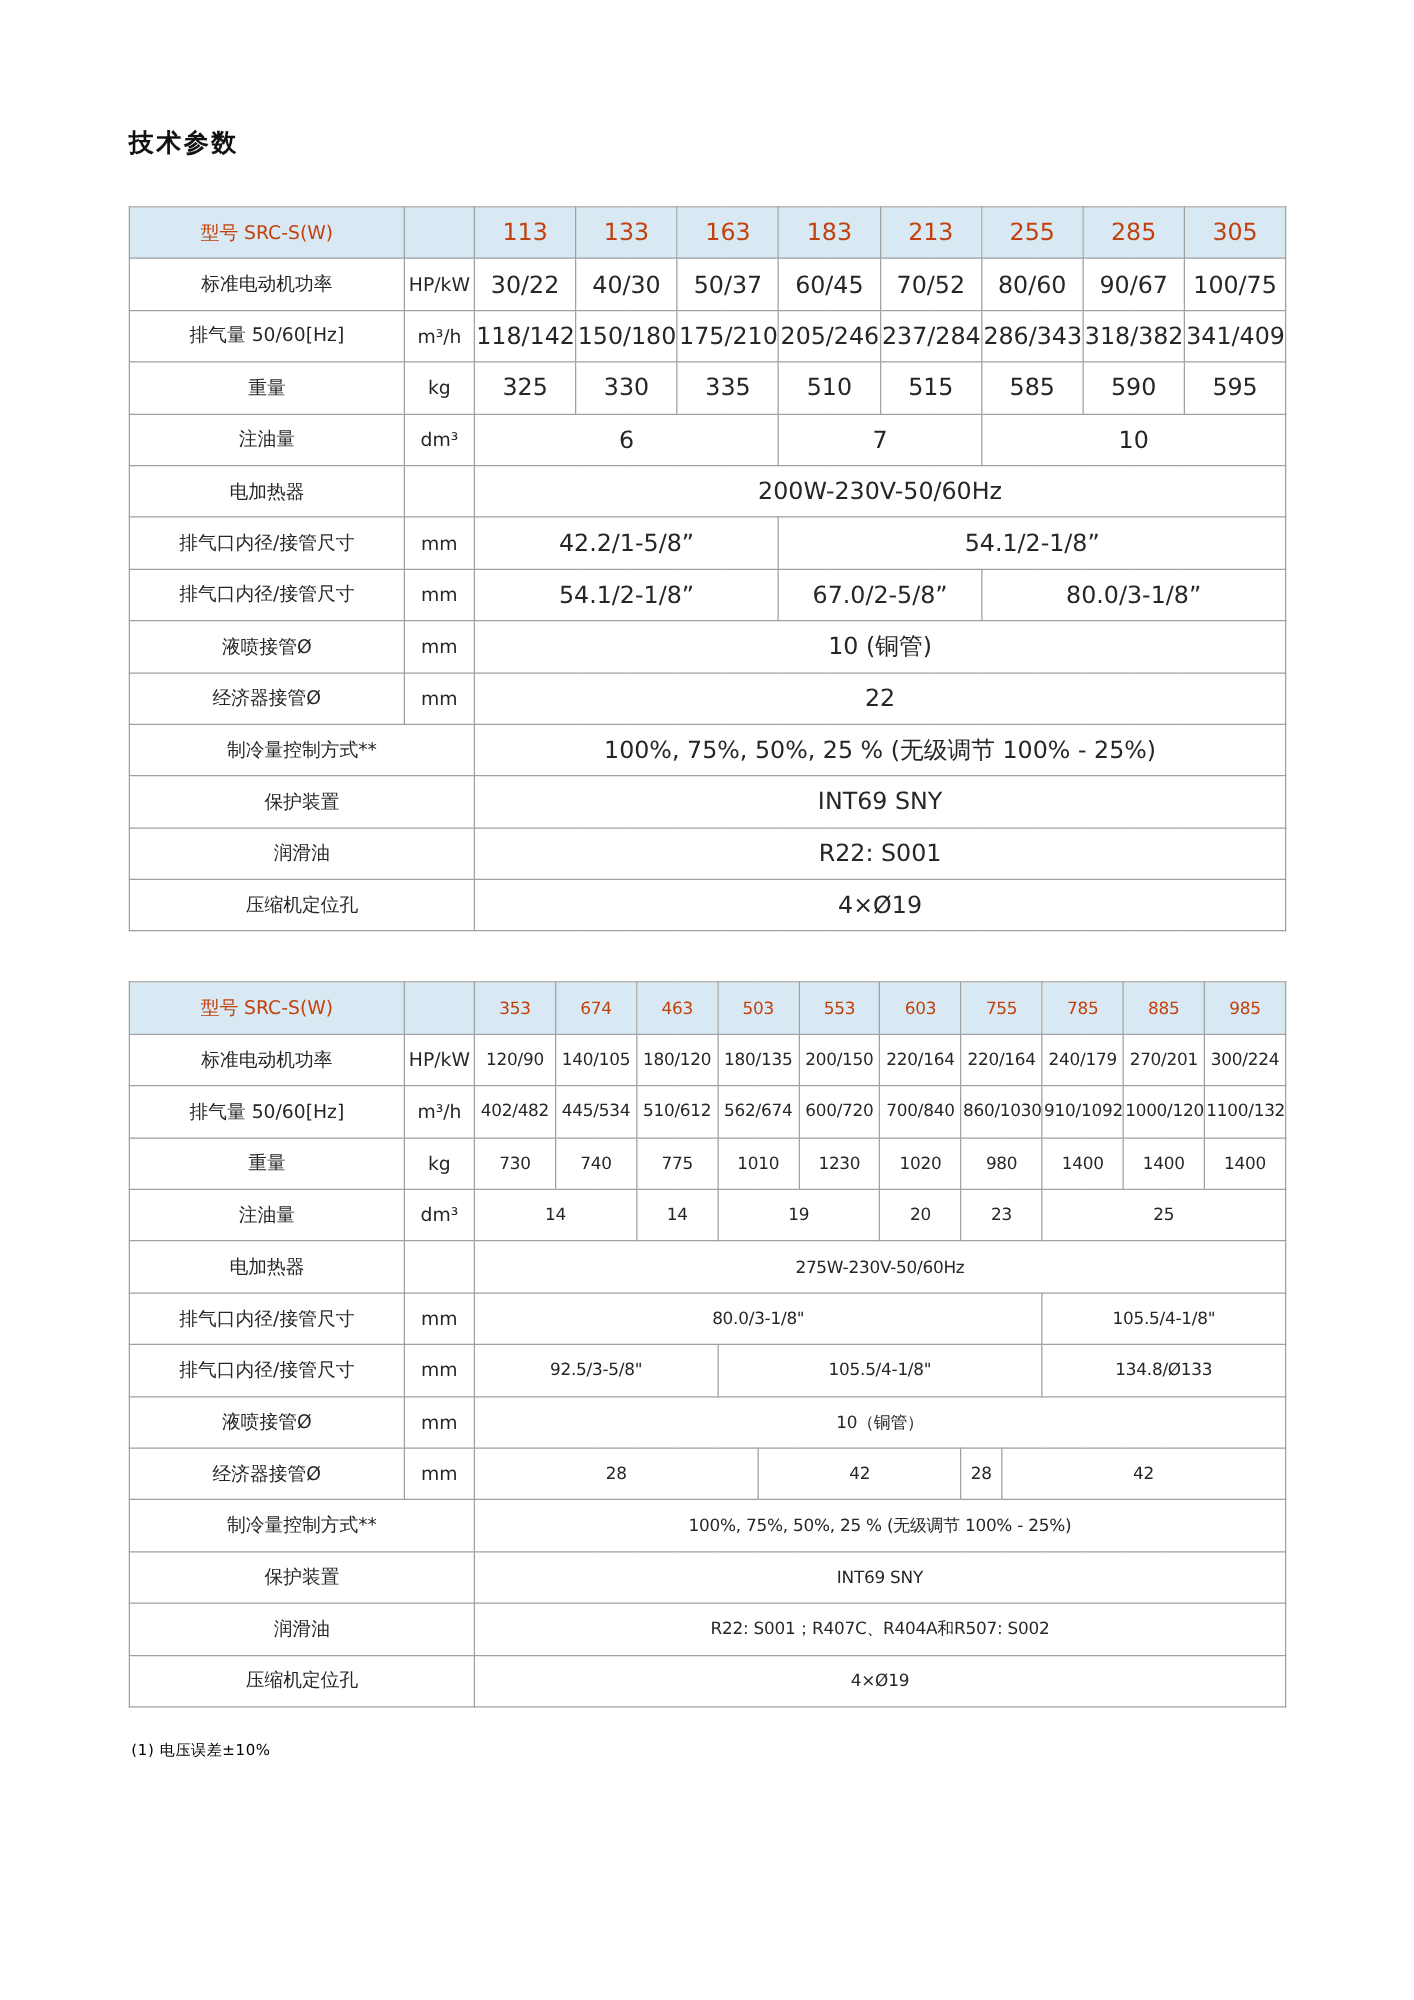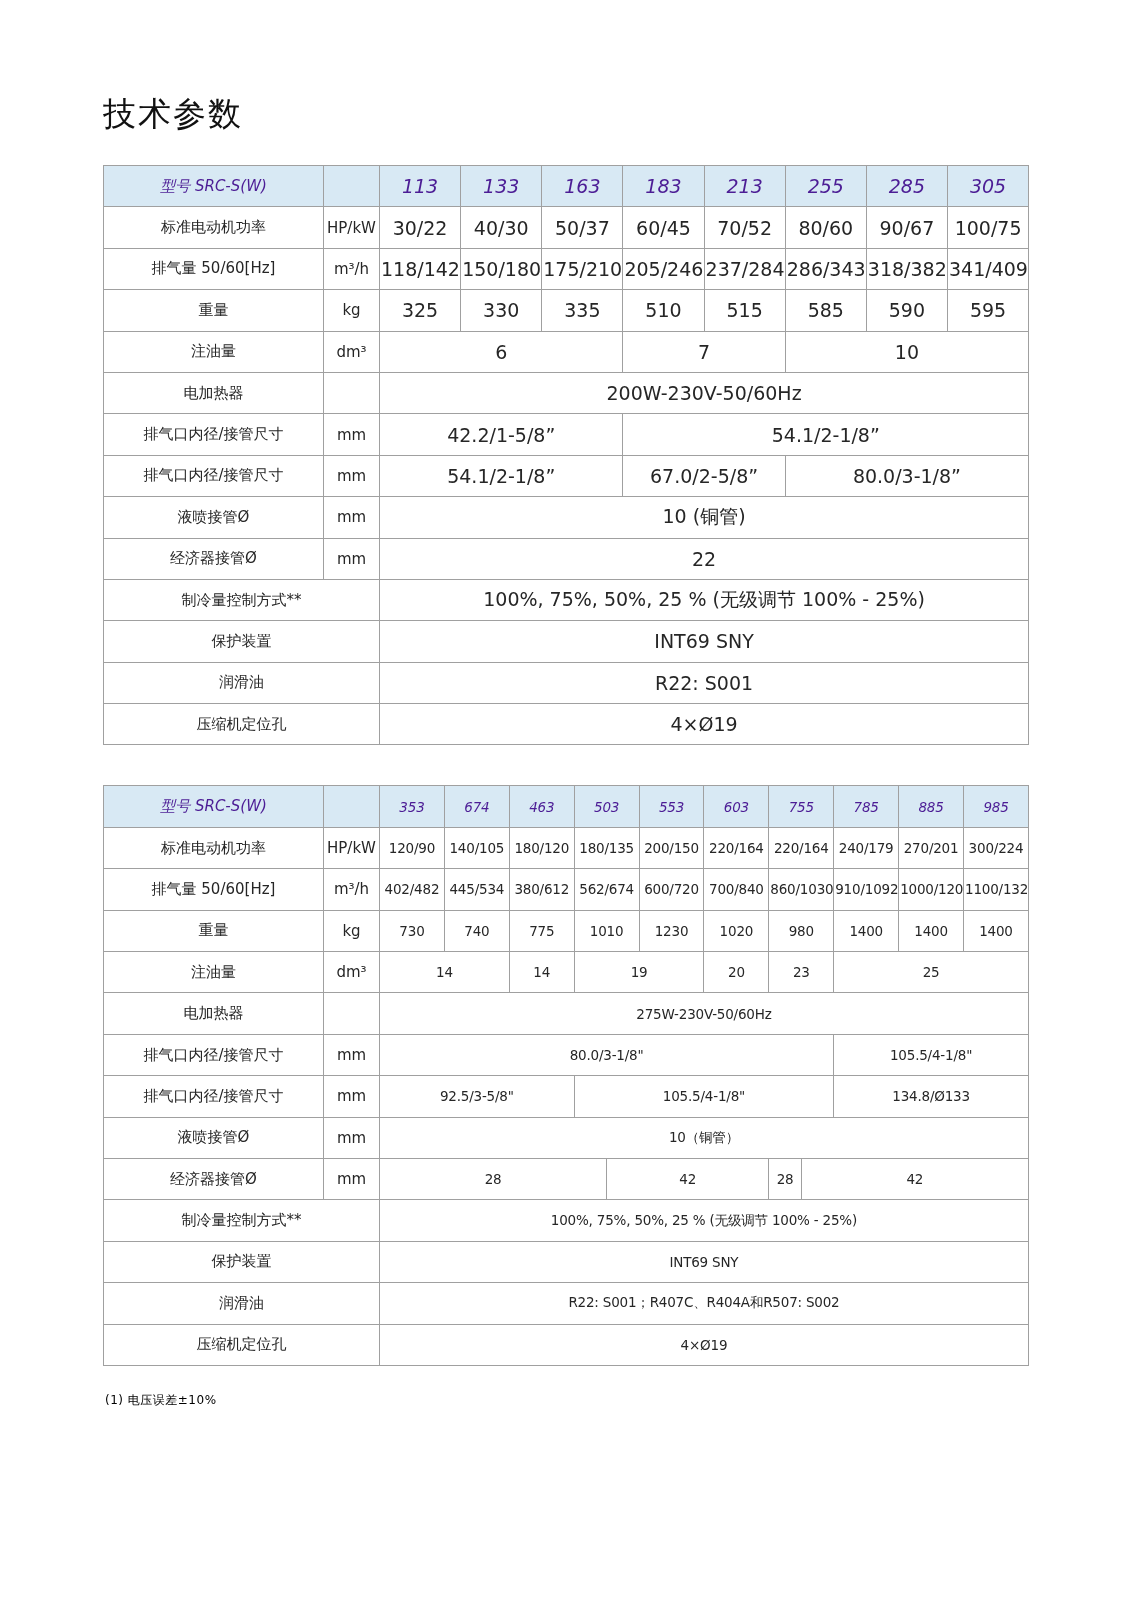--- a/index.html
+++ b/index.html
@@ -3,38 +3,38 @@
 <meta charset="utf-8">
 <style>
   html,body{margin:0;padding:0;background:#ffffff;}
   body{
     width:1131px;height:1600px;position:relative;
     font-family:"DejaVu Sans","Liberation Sans",sans-serif;
     color:#262626;
   }
   .sheet{padding:92px 0 0 103px;}
   .page-title{
-    margin:0;font-size:33px;font-weight:400;color:#111;
+    margin:0;font-size:20px;font-weight:700;color:#111;
     letter-spacing:2px;line-height:44px;
   }
   table.spec-table{
     border-collapse:collapse;table-layout:fixed;
     width:925px;margin-top:29px;
   }
   table.spec-table.t2{margin-top:40px;}
   table.spec-table td{
     border:1px solid #a0a0a0;
     text-align:center;vertical-align:middle;
     height:40.4px;padding:0 1px;
     font-size:15px;white-space:nowrap;overflow:hidden;
     color:#262626;
   }
   tr.header-row td{
     background:#d8e9f4;
-    font-size:15px;color:#4c1d95;font-style:italic;
+    font-size:15px;color:#c2410c;
   }
   td.lab{font-size:15px;}
   td.unit{font-size:14.5px;}
   table.t2 td.val{font-size:13.5px;letter-spacing:-0.2px;}
   table.t1 td.val{font-size:19px;}
   .footnote{
     margin:26px 0 0 2px;
     font-size:12px;color:#000000;letter-spacing:0.5px;
   }
 </style>
@@ -219,21 +219,21 @@
             <td class="val" colspan="2">220/164</td>
             <td class="val" colspan="2">240/179</td>
             <td class="val" colspan="2">270/201</td>
             <td class="val" colspan="2">300/224</td>
           </tr>
           <tr>
             <td class="lab">排气量 50/60[Hz]</td>
             <td class="unit">m³/h</td>
             <td class="val" colspan="2">402/482</td>
             <td class="val" colspan="2">445/534</td>
-            <td class="val" colspan="2">380/612</td>
+            <td class="val" colspan="2">510/612</td>
             <td class="val" colspan="2">562/674</td>
             <td class="val" colspan="2">600/720</td>
             <td class="val" colspan="2">700/840</td>
             <td class="val" colspan="2">860/1030</td>
             <td class="val" colspan="2">910/1092</td>
             <td class="val" colspan="2">1000/1200</td>
             <td class="val" colspan="2">1100/1320</td>
           </tr>
           <tr>
             <td class="lab">重量</td>

